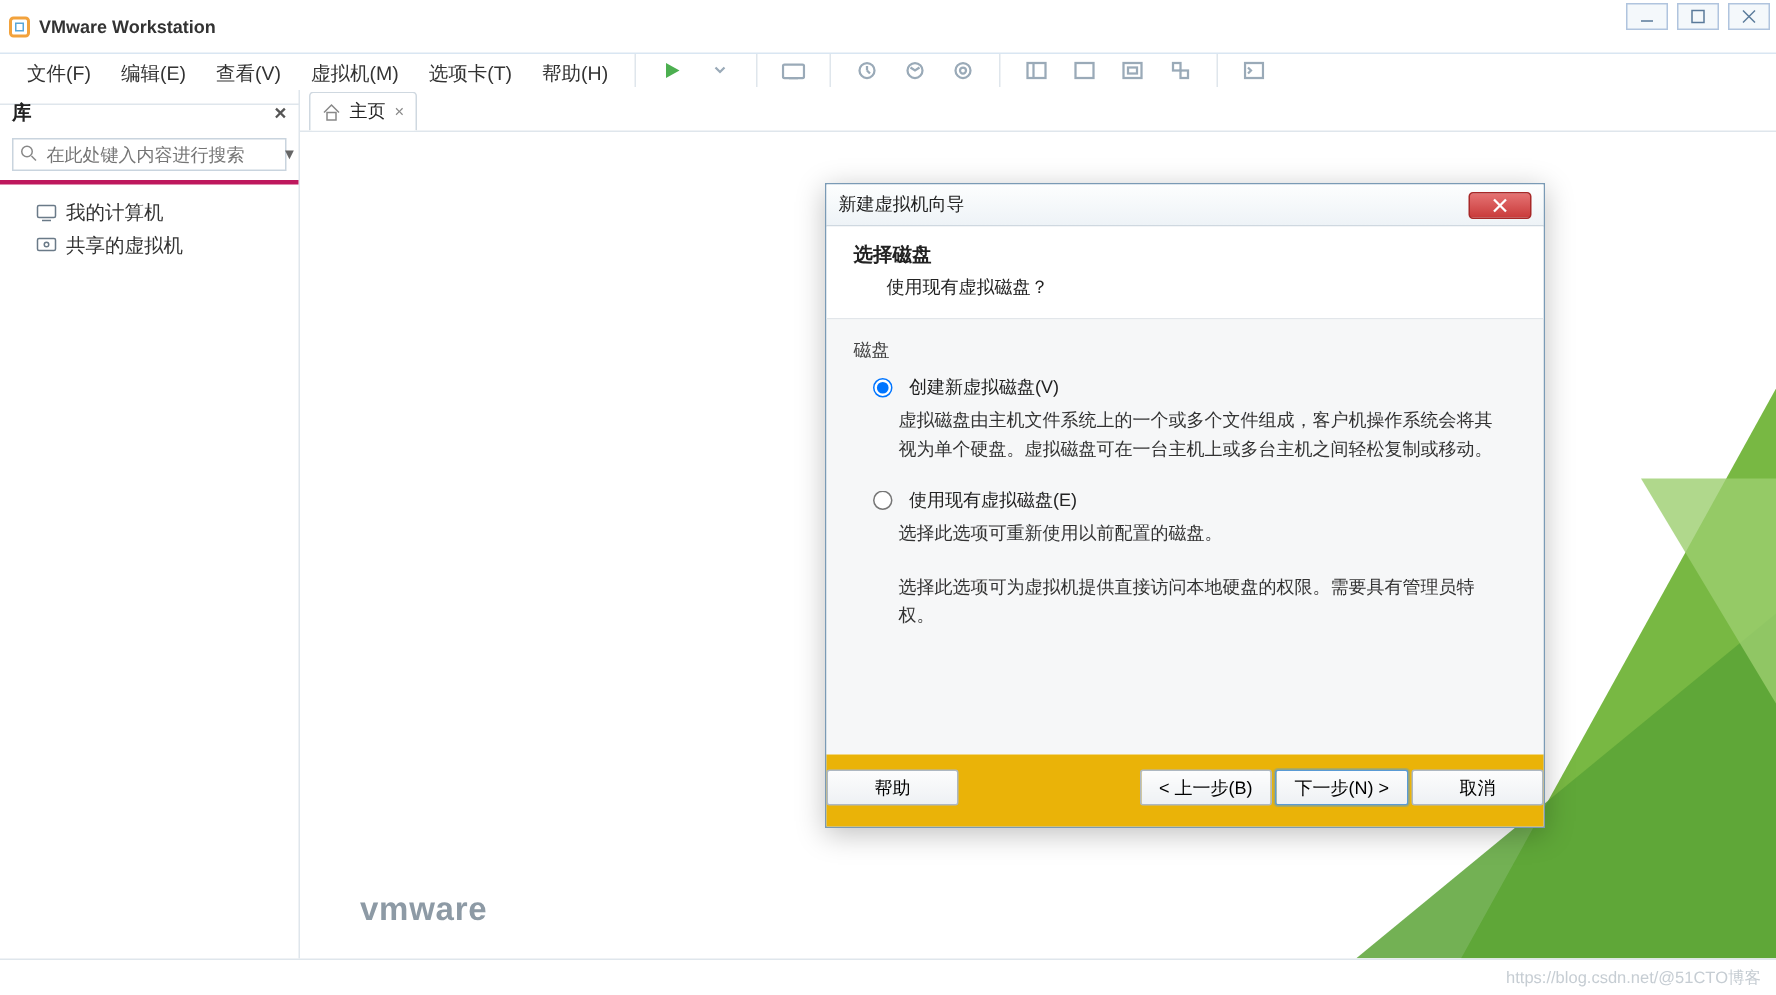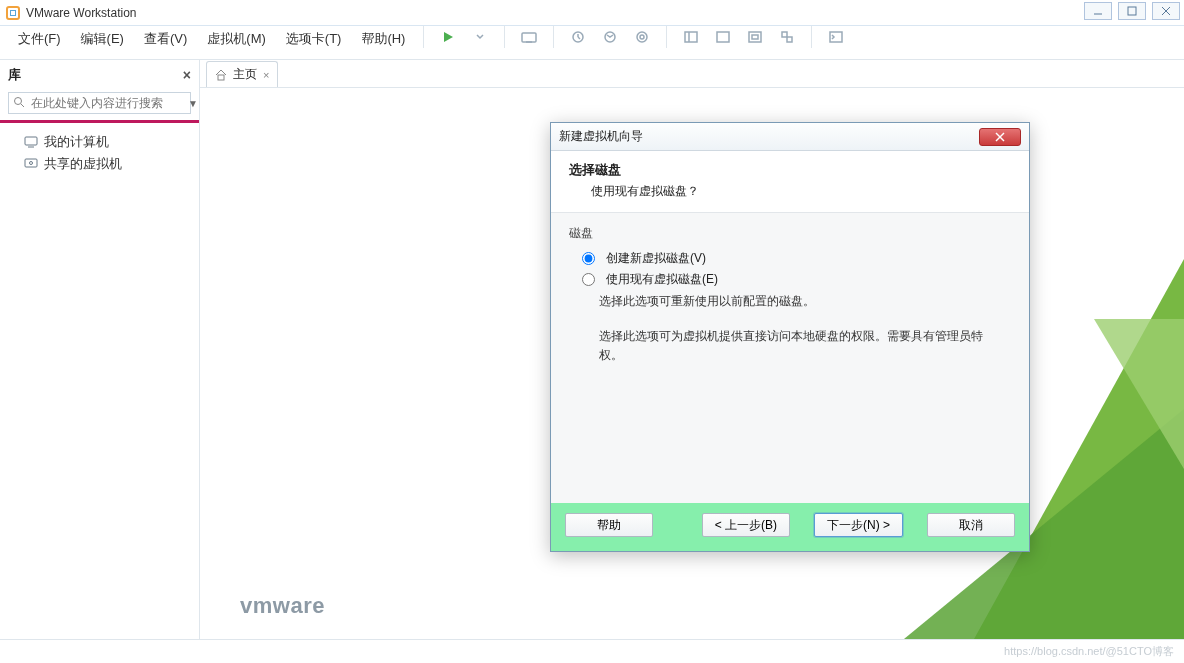--- a/index.html
+++ b/index.html
@@ -1,19 +1,19 @@
 <!DOCTYPE html>
 <html><head>
 <meta charset="utf-8">
 <style>
 * { box-sizing: border-box; font-family: "Microsoft YaHei", "Segoe UI", Tahoma, sans-serif; }
 body { margin: 0; width: 1184px; height: 663px; background: #fff; overflow: hidden; position: relative; font-size: 12px; color: #222; }
 
 
-.titlebar { height: 26px; border-bottom: 1px solid #d9e6f2; display: flex; align-items: center; padding: 0 6px; }
+.titlebar { height: 36px; border-bottom: 1px solid #d9e6f2; display: flex; align-items: center; padding: 0 6px; font-weight: bold; }
 .titlebar .logo { width: 14px; height: 14px; border: 2px solid #f2a23c; border-radius: 3px; margin-right: 6px; position: relative; }
 .titlebar .logo::after { content:""; position:absolute; inset:2px; border:1px solid #5aa6d8; }
 .titlebar .title { font-size: 12px; color: #333; }
 .winbtns { position:absolute; right:4px; top:2px; display:flex; gap:6px; }
 .winbtn { width:28px; height:18px; border:1px solid #b0c4de; background:#f4f8fb; display:flex; align-items:center; justify-content:center; font-size:11px; color:#4a6; cursor:pointer; }
 .winbtn svg { stroke:#5a7a9a; }
 
 
 .menubar { height: 34px; border-bottom: 1px solid #dfe6ec; display:flex; padding: 0 10px; gap: 4px; }
 .menubar .menu { padding: 4px 8px; font-size: 13px; color:#333; cursor:pointer; }
@@ -55,21 +55,21 @@
 .dlg-close svg { stroke:#fff; }
 .dlg-header { padding:10px 18px 12px; border-bottom:1px solid #e2e6ea; background:#fff; }
 .dlg-header .h1 { font-weight:bold; font-size:13px; }
 .dlg-header .h2 { font-size:12px; padding-left:22px; margin-top:4px; }
 .dlg-body { padding:12px 18px 8px; background:#f6f7f8; min-height:290px; }
 .group-label { font-size:12px; color:#444; margin-bottom:6px; }
 .radio-row { display:flex; align-items:flex-start; gap:8px; padding:2px 8px; }
 .radio-row input { margin-top:2px; }
 .radio-row label { font-size:12px; cursor:pointer; }
 .radio-desc { font-size:12px; color:#333; padding:2px 8px 14px 30px; line-height:1.6; }
-.dlg-footer { padding:10px 14px 14px; background:#86efac; display:flex; gap:24px; }
+.dlg-footer { padding:10px 0 14px; background:#eab308; display:flex; gap:2px; }
 .dlg-footer .spacer { flex:1; }
 .btn { height:24px; min-width:88px; padding:0 12px; border:1px solid #aeb8c2; background:linear-gradient(#fdfdfd,#eef1f4); font-size:12px; cursor:pointer; border-radius:2px; }
 .btn.primary { border-color:#5a9bd5; box-shadow:0 0 0 1px rgba(90,155,213,0.4);text-align:right; }
 
 
 .status { position:absolute; left:0; right:0; bottom:0; height:24px; border-top:1px solid #dfe6ec; }
 
 .watermark { position:absolute; right:10px; bottom:4px; font-size:11px; color:#c6cdd3; }
 </style>
 </head>
@@ -254,20 +254,21 @@
           <div class="h1">选择磁盘</div>
           <div class="h2">使用现有虚拟磁盘？</div>
         </div>
         <div class="dlg-body">
           <div class="group-label">磁盘</div>
 
           <div class="radio-row">
             <input type="radio" name="disk" checked="" style="">
             <label>创建新虚拟磁盘(V)</label>
           </div>
+          <div class="radio-desc">虚拟磁盘由主机文件系统上的一个或多个文件组成，客户机操作系统会将其视为单个硬盘。虚拟磁盘可在一台主机上或多台主机之间轻松复制或移动。</div>
 
           <div class="radio-row">
             <input type="radio" name="disk" style="">
             <label>使用现有虚拟磁盘(E)</label>
           </div>
           <div class="radio-desc">选择此选项可重新使用以前配置的磁盘。</div>
 
           <div class="radio-desc">选择此选项可为虚拟机提供直接访问本地硬盘的权限。需要具有管理员特权。</div>
         </div>
         <div class="dlg-footer">

